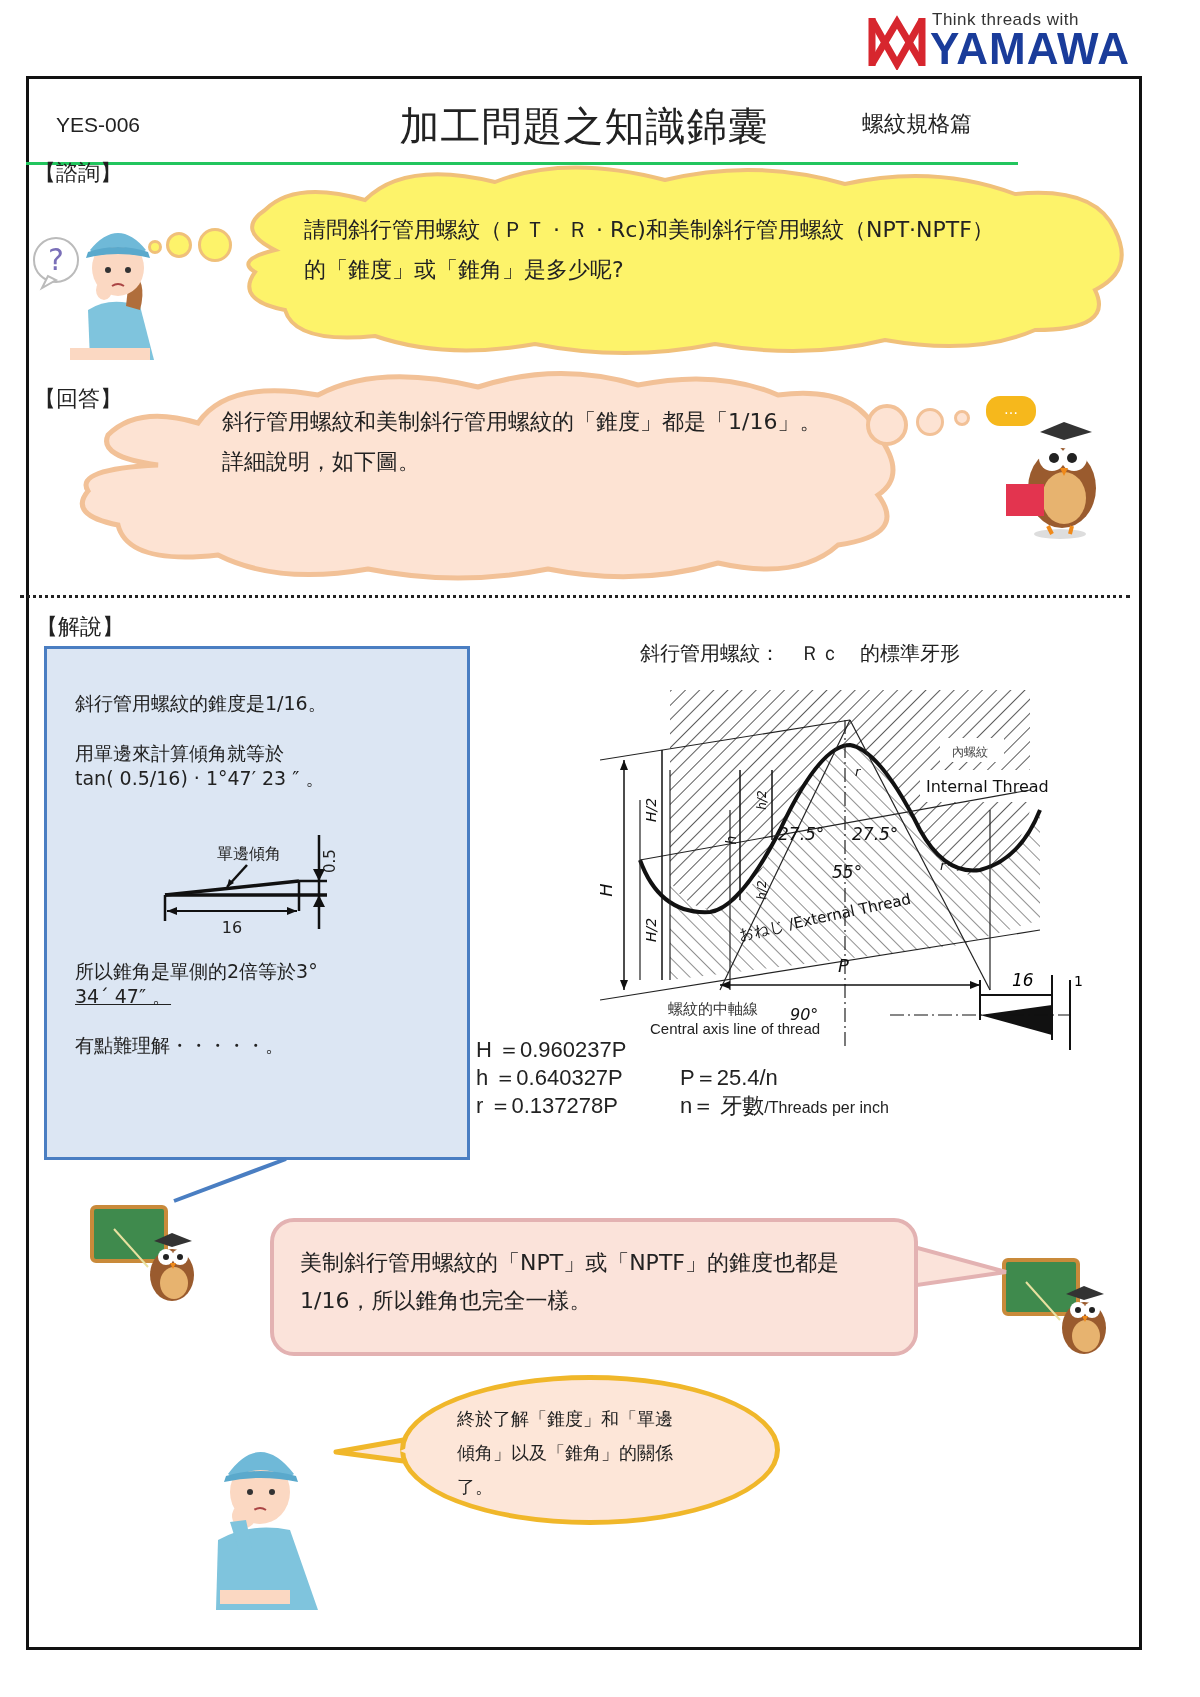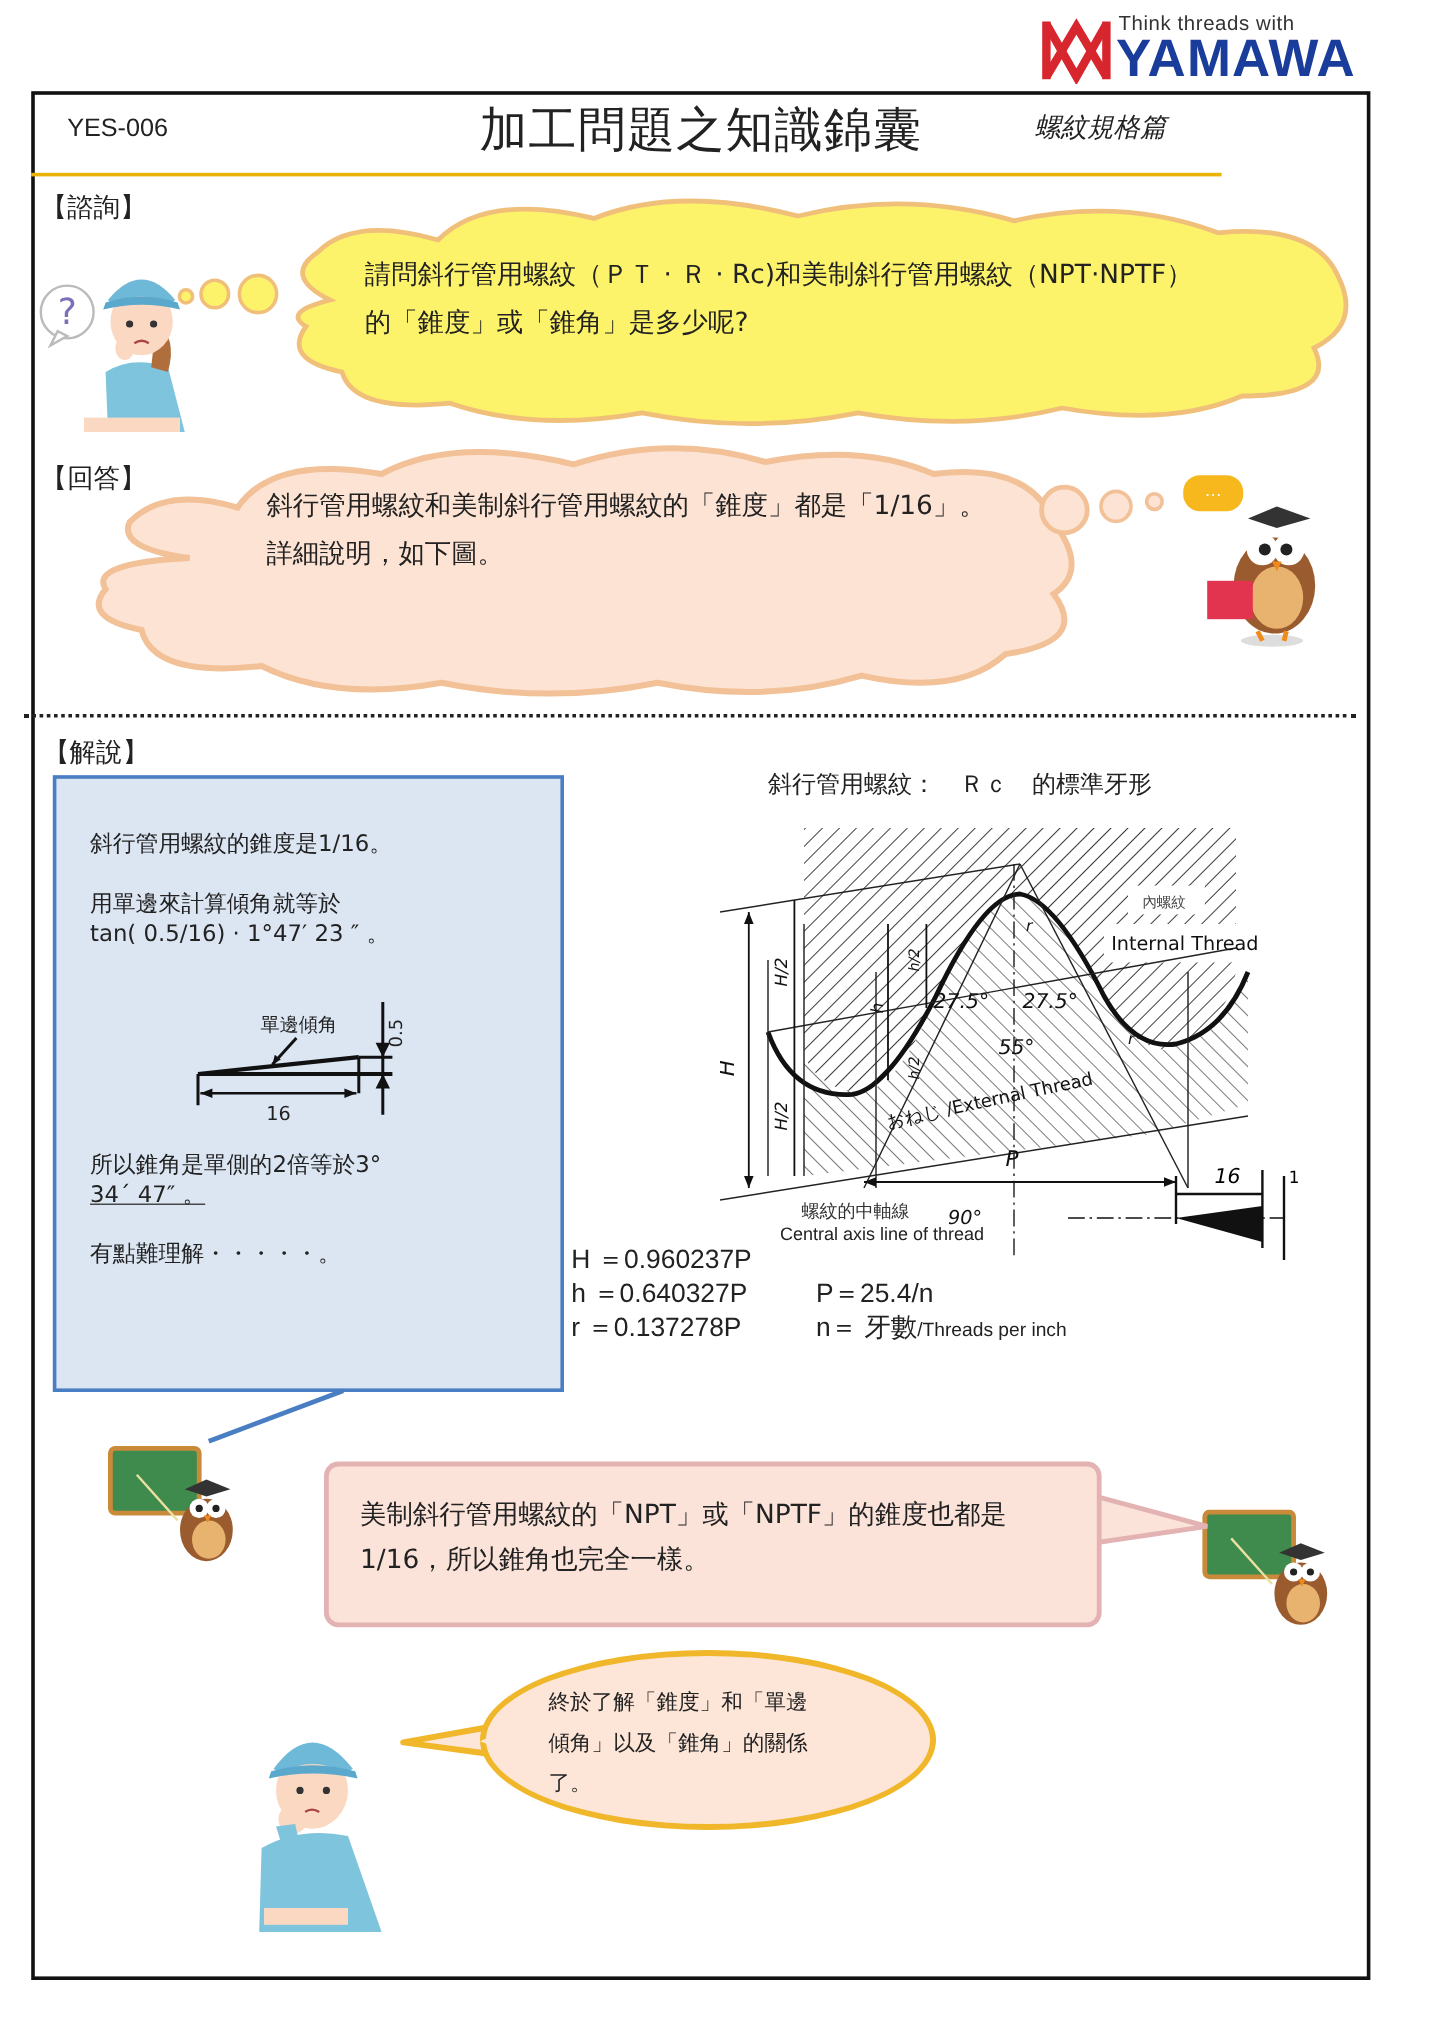--- a/index.html
+++ b/index.html
@@ -5,37 +5,37 @@
   html,body{margin:0;padding:0;background:#fff;}
   body{width:1200px;height:1697px;position:relative;overflow:hidden;font-family:"DejaVu Sans","Liberation Sans",sans-serif;color:#222;}
   .abs{position:absolute;}
   
   .logo{left:868px;top:10px;width:260px;height:62px;}
   .logo-mark{left:0;top:4px;width:58px;height:56px;}
   .logo-tag{left:64px;top:0;font-family:"Liberation Sans",sans-serif;font-size:17px;color:#333;letter-spacing:0.5px;}
   .logo-name{left:62px;top:14px;font-family:"Liberation Sans",sans-serif;font-weight:bold;font-size:44px;color:#1a3c9a;letter-spacing:1px;line-height:50px;}
   
   .frame{left:26px;top:76px;width:1116px;height:1574px;border:3px solid #111;box-sizing:border-box;}
-  .header{left:26px;top:69px;width:992px;height:78px;border-bottom:3px solid #eab308;box-sizing:border-box;}
+  .header{left:26px;top:87px;width:992px;height:78px;border-bottom:3px solid #22c55e;box-sizing:border-box;}
   .doc-id{left:30px;top:26px;font-size:21px;font-family:"Liberation Sans",sans-serif;}
   .doc-title{left:0;width:1116px;top:12px;text-align:center;font-size:40px;letter-spacing:1px;}
-  .doc-cat{right:46px;top:22px;font-size:22px;font-style:italic;}
+  .doc-cat{right:46px;top:22px;font-size:22px;}
   .sec-label{font-size:22px;}
   .dotted{left:20px;top:595px;width:1110px;border-top:3px dotted #222;}
   
   .cloud-text{font-size:22px;line-height:40px;}
   .bubble-dot{border-radius:50%;box-sizing:border-box;}
   
   .ebox{left:44px;top:646px;width:426px;height:514px;background:#dce6f3;border:3px solid #4a7ec2;box-sizing:border-box;}
   .ebox p{margin:0;font-size:19px;line-height:25px;}
   
   .diag-title{left:640px;top:640px;font-size:20px;}
   .formula{font-family:"Liberation Sans",sans-serif;font-size:22px;line-height:28px;}
   
-  .sbubble{left:270px;top:1218px;width:648px;height:138px;background:#fbe3da;border:4px solid #e3b2b2;border-radius:12px;box-sizing:border-box;}
+  .sbubble{left:270px;top:1218px;width:648px;height:138px;background:#fbe3da;border:4px solid #e3b2b2;border-radius:24px;box-sizing:border-box;}
   .sbubble-text{left:26px;top:22px;font-size:22px;line-height:38px;}
   .oval{left:400px;top:1375px;width:380px;height:150px;background:#fde6d8;border:5px solid #f0b72a;border-radius:50%;box-sizing:border-box;}
   .oval-text{left:52px;top:22px;font-size:18px;line-height:34px;width:290px;}
 </style>
 </head>
 <body>
 
 <div class="abs logo">
   <svg class="abs logo-mark" viewBox="0 0 58 56">
     <g fill="none" stroke="#d7262e" stroke-width="7">

